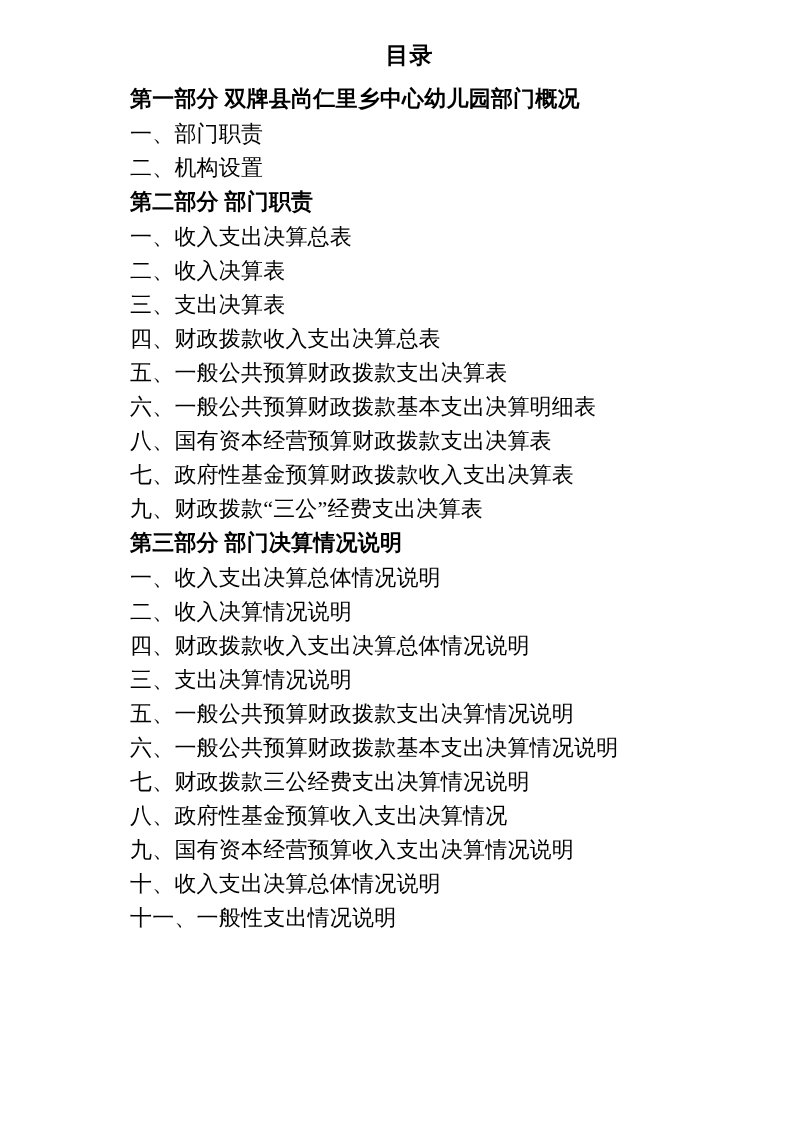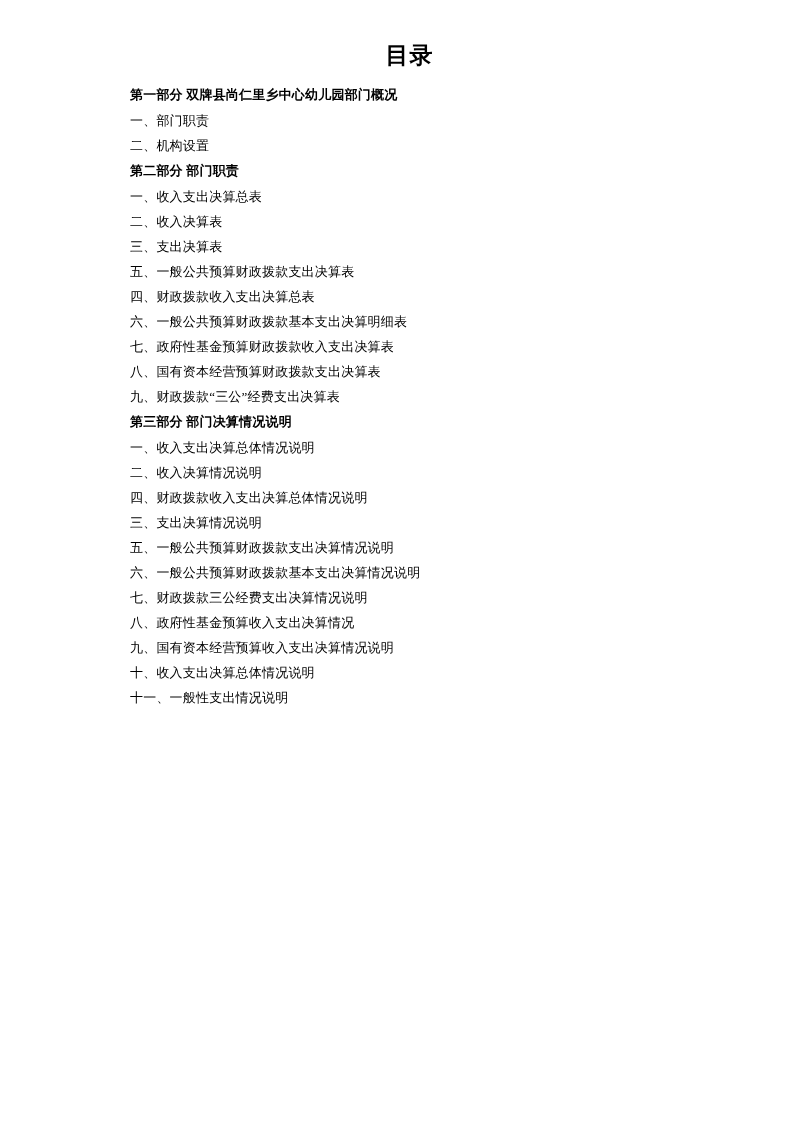--- a/index.html
+++ b/index.html
@@ -28,21 +28,21 @@
     letter-spacing: 1px;
     margin: 0 0 16px 0;
     line-height: 1.4;
   }
   .toc {
     margin: 0;
     padding: 0;
     list-style: none;
   }
   .toc-entry {
-    font-size: 13px;
+    font-size: 22px;
     line-height: 1.0;
     padding: 0;
     margin: 4px 0 12px 0;
     white-space: nowrap;
   }
   .toc-entry.level-part {
     font-weight: bold;
     margin-bottom: 13px;
     letter-spacing: 0.2px;
   }
@@ -57,25 +57,25 @@
 <div class="page">
   <h1 class="doc-title">目录</h1>
   <ul class="toc">
     <li class="toc-entry level-part">第一部分 双牌县尚仁里乡中心幼儿园部门概况</li>
     <li class="toc-entry level-item">一、部门职责</li>
     <li class="toc-entry level-item">二、机构设置</li>
     <li class="toc-entry level-part">第二部分 部门职责</li>
     <li class="toc-entry level-item">一、收入支出决算总表</li>
     <li class="toc-entry level-item">二、收入决算表</li>
     <li class="toc-entry level-item">三、支出决算表</li>
+    <li class="toc-entry level-item">四、财政拨款收入支出决算总表</li>
     <li class="toc-entry level-item">五、一般公共预算财政拨款支出决算表</li>
-    <li class="toc-entry level-item">四、财政拨款收入支出决算总表</li>
     <li class="toc-entry level-item">六、一般公共预算财政拨款基本支出决算明细表</li>
+    <li class="toc-entry level-item">八、国有资本经营预算财政拨款支出决算表</li>
     <li class="toc-entry level-item">七、政府性基金预算财政拨款收入支出决算表</li>
-    <li class="toc-entry level-item">八、国有资本经营预算财政拨款支出决算表</li>
     <li class="toc-entry level-item">九、财政拨款“三公”经费支出决算表</li>
     <li class="toc-entry level-part">第三部分 部门决算情况说明</li>
     <li class="toc-entry level-item">一、收入支出决算总体情况说明</li>
     <li class="toc-entry level-item">二、收入决算情况说明</li>
     <li class="toc-entry level-item">四、财政拨款收入支出决算总体情况说明</li>
     <li class="toc-entry level-item">三、支出决算情况说明</li>
     <li class="toc-entry level-item">五、一般公共预算财政拨款支出决算情况说明</li>
     <li class="toc-entry level-item">六、一般公共预算财政拨款基本支出决算情况说明</li>
     <li class="toc-entry level-item">七、财政拨款三公经费支出决算情况说明</li>
     <li class="toc-entry level-item">八、政府性基金预算收入支出决算情况</li>

